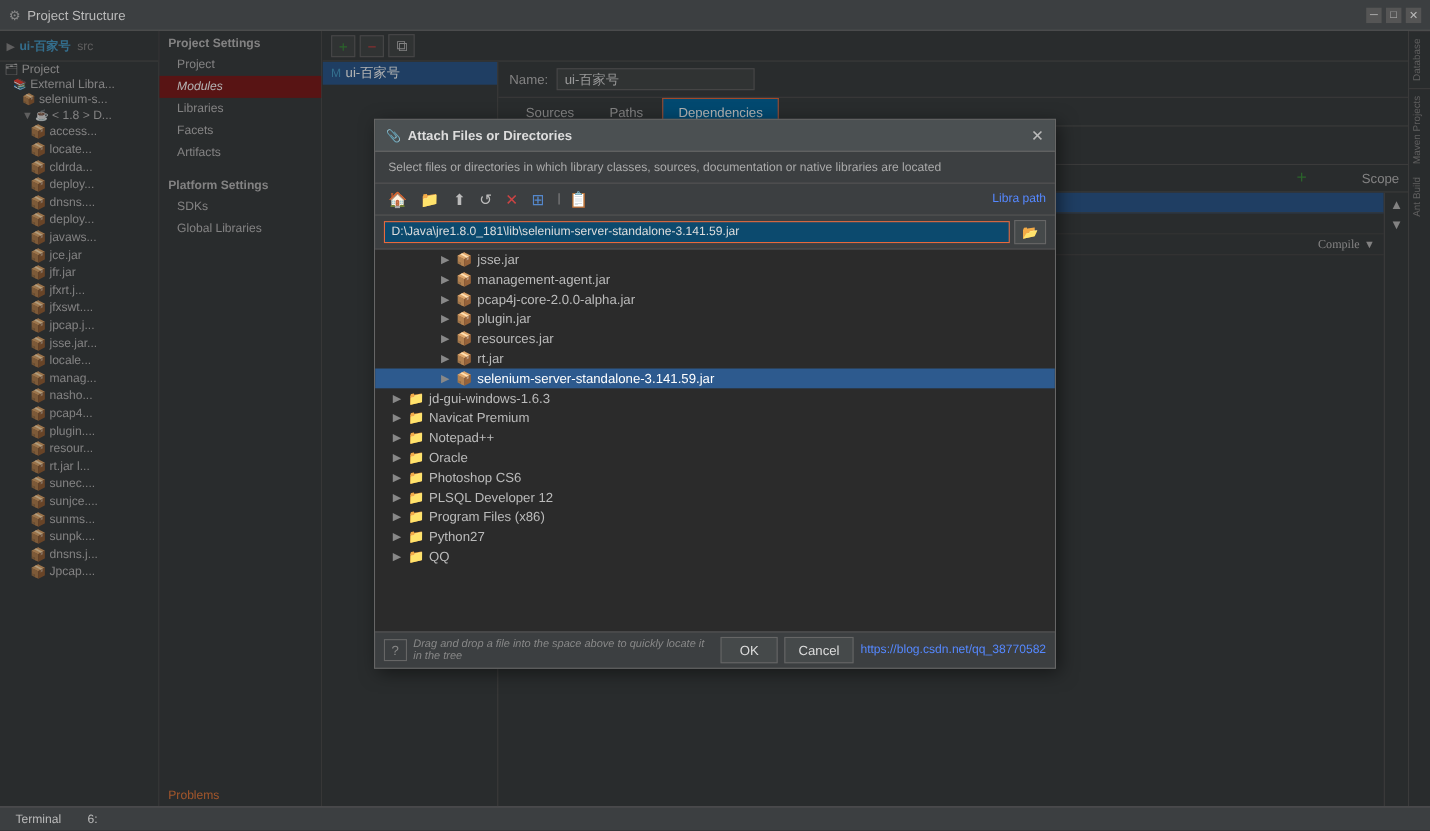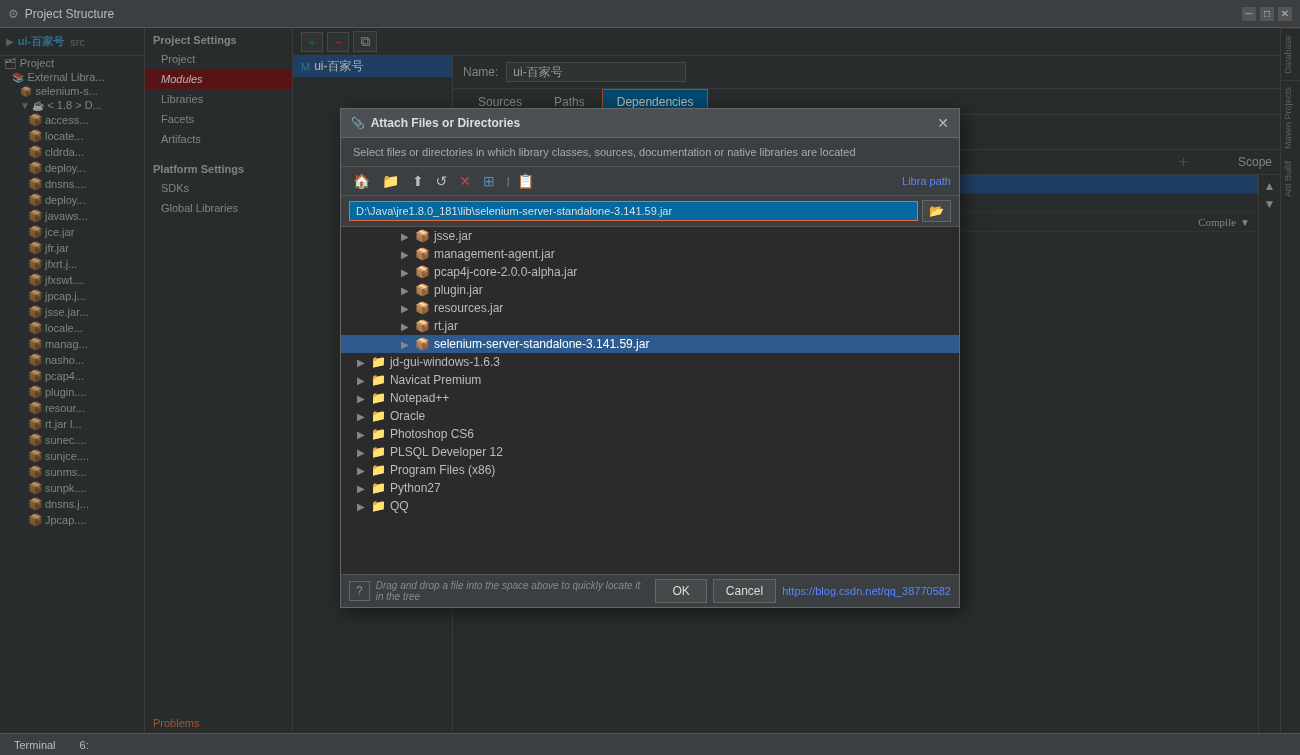--- a/index.html
+++ b/index.html
@@ -208,21 +208,21 @@
     .hide-path-link { margin-left: auto; color: #5588ff; cursor: pointer; font-size: 11px; }
 
     .modal-path-bar {
       display: flex;
       align-items: center;
       padding: 4px 8px;
       border-bottom: 1px solid #555;
     }
     .modal-path-input {
       flex: 1;
-      background: #0369a1;
+      background: #0c4a6e;
       border: 1px solid #e8693c;
       color: #ddd;
       padding: 3px 6px;
       font-size: 11px;
     }
     .modal-path-btn {
       background: #45494a;
       border: 1px solid #666;
       color: #bbb;
       padding: 3px 6px;

